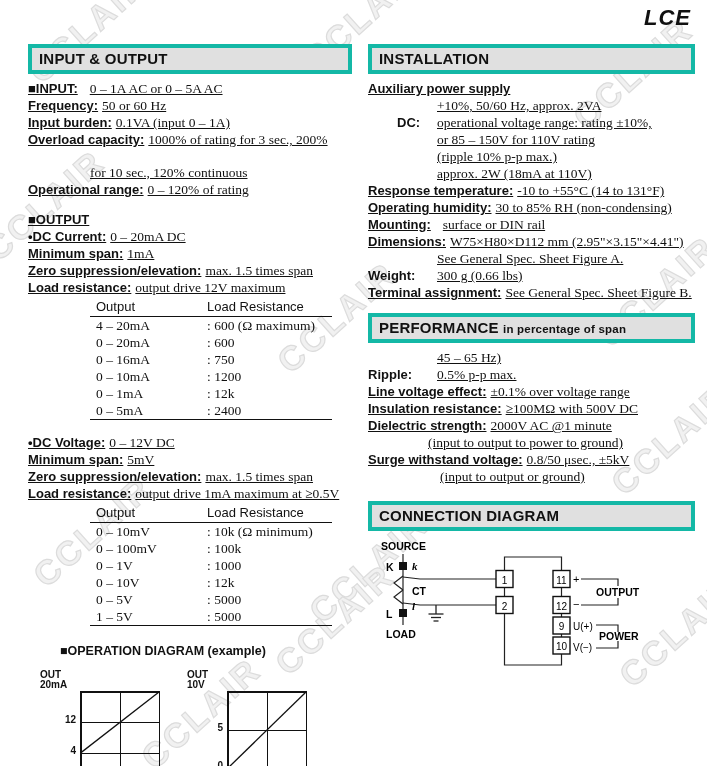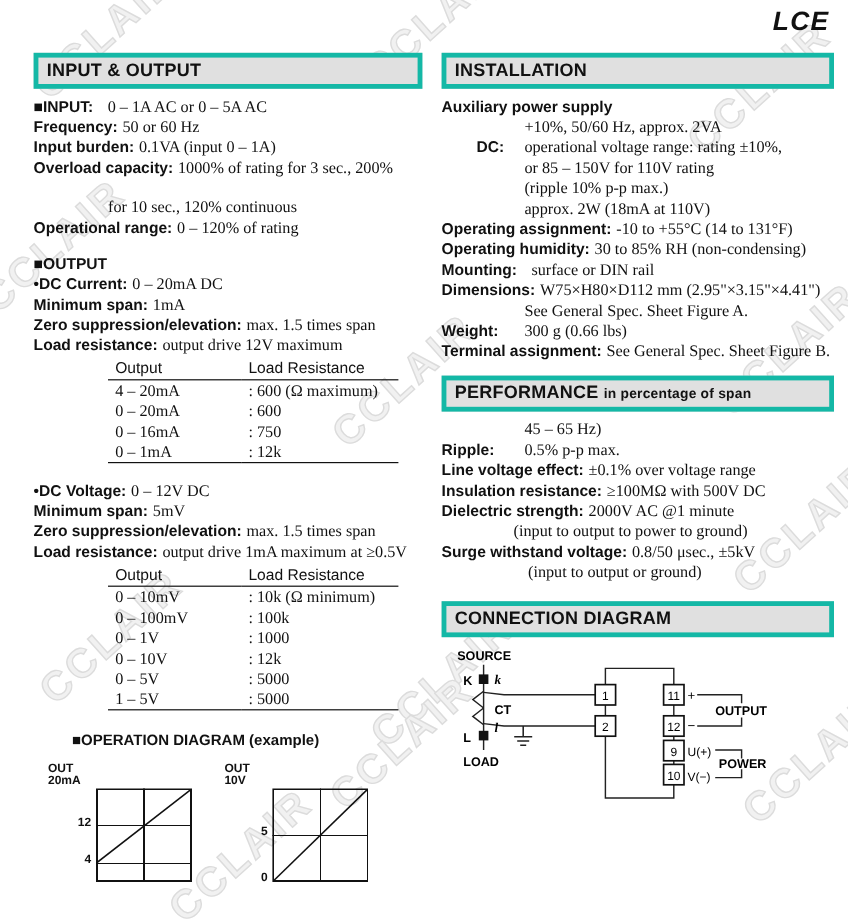--- a/index.html
+++ b/index.html
@@ -10,21 +10,21 @@
       font-size:34px;letter-spacing:3px;color:#f1f1f1;-webkit-text-stroke:1.2px #dcdcdc;
       transform:rotate(-42deg);white-space:nowrap;pointer-events:none;}
   .brand{position:absolute;top:5px;right:16px;z-index:2;
          font:italic bold 22px "Liberation Sans",sans-serif;letter-spacing:1px;}
   .col{position:absolute;top:44px;z-index:1;}
   .col.left{left:28px;width:324px;}
   .col.right{left:368px;width:327px;}
   .secbar{border:4px solid #14b8a6;background:#e0e0e0;font-weight:bold;font-size:15px;
           padding:2px 6px 3px 7px;margin-bottom:6px;letter-spacing:.2px;white-space:nowrap;}
   .secbar .suffix{font-size:11.5px;}
-  .ln{font-family:"Liberation Serif",serif;font-size:13.5px;line-height:17px;white-space:nowrap;}
+  .ln{font-family:"Liberation Serif",serif;font-size:13.5px;line-height:17px;white-space:nowrap;text-decoration:underline;}
   .lbl{font-family:"Liberation Sans",sans-serif;font-weight:bold;font-size:13px;margin-right:4px;}
   .lbl:empty{margin-right:0;}
   .g8{margin-left:8px;}
   .ind70{padding-left:70px;} .ind62{padding-left:62px;margin-top:16px;} .ind69{padding-left:69px;}
   .ind60{padding-left:60px;} .ind72{padding-left:72px;}
   .tab69{display:inline-block;width:69px;margin-right:0;}
   .tab65{display:inline-block;width:66px;margin-right:0;}
   .acdc{padding-left:29px;}
   .tabS{display:inline-block;width:40px;margin-right:0;}
   .gap13{margin-top:13px;} .gap14{margin-top:14px;} .gap12{margin-top:12px;} .gap16{margin-top:16px;}
@@ -108,22 +108,30 @@
           </tr>
         <tr>
             <td>0 – 20mA</td>
             <td>: 600</td>
           </tr>
         <tr>
             <td>0 – 16mA</td>
             <td>: 750</td>
           </tr>
         <tr>
+            <td>0 – 10mA</td>
+            <td>: 1200</td>
+          </tr>
+        <tr>
             <td>0 – 1mA</td>
             <td>: 12k</td>
+          </tr>
+        <tr>
+            <td>0 – 5mA</td>
+            <td>: 2400</td>
           </tr>
       </tbody>
     </table>
 
     <div class="ln gap14"><span class="lbl">•DC Voltage:</span><span>0 – 12V DC</span></div>
     <div class="ln"><span class="lbl">Minimum span:</span><span>5mV</span></div>
     <div class="ln"><span class="lbl">Zero suppression/elevation:</span><span>max. 1.5 times span</span></div>
     <div class="ln"><span class="lbl">Load resistance:</span><span>output drive 1mA maximum at ≥0.5V</span></div>
 
     <table class="spectable">
@@ -200,21 +208,21 @@
 
   <div class="col right">
     <div class="secbar">INSTALLATION</div>
 
     <div class="ln"><span class="lbl">Auxiliary power supply</span></div>
     <div class="ln ind69"><span>+10%, 50/60 Hz, approx. 2VA</span></div>
     <div class="ln acdc"><span class="lbl tabS">DC:</span><span>operational voltage range: rating ±10%,</span></div>
     <div class="ln ind69"><span>or 85 – 150V for 110V rating</span></div>
     <div class="ln ind69"><span>(ripple 10% p-p max.)</span></div>
     <div class="ln ind69"><span>approx. 2W (18mA at 110V)</span></div>
-    <div class="ln"><span class="lbl">Operating assignment:</span><span>-10 to +55°C (14 to 131°F)</span></div>
+    <div class="ln"><span class="lbl">Response temperature:</span><span>-10 to +55°C (14 to 131°F)</span></div>
     <div class="ln"><span class="lbl">Operating humidity:</span><span>30 to 85% RH (non-condensing)</span></div>
     <div class="ln"><span class="lbl">Mounting:</span><span class="g8">surface or DIN rail</span></div>
     <div class="ln"><span class="lbl">Dimensions:</span><span>W75×H80×D112 mm (2.95"×3.15"×4.41")</span></div>
     <div class="ln ind69"><span>See General Spec. Sheet Figure A.</span></div>
     <div class="ln"><span class="lbl tab69">Weight:</span><span>300 g (0.66 lbs)</span></div>
     <div class="ln"><span class="lbl">Terminal assignment:</span><span>See General Spec. Sheet Figure B.</span></div>
 
     <div class="secbar gap12"><span>PERFORMANCE</span> <span class="suffix">in percentage of span</span></div>
 
     <div class="ln ind69"><span>45 – 65 Hz)</span></div>

